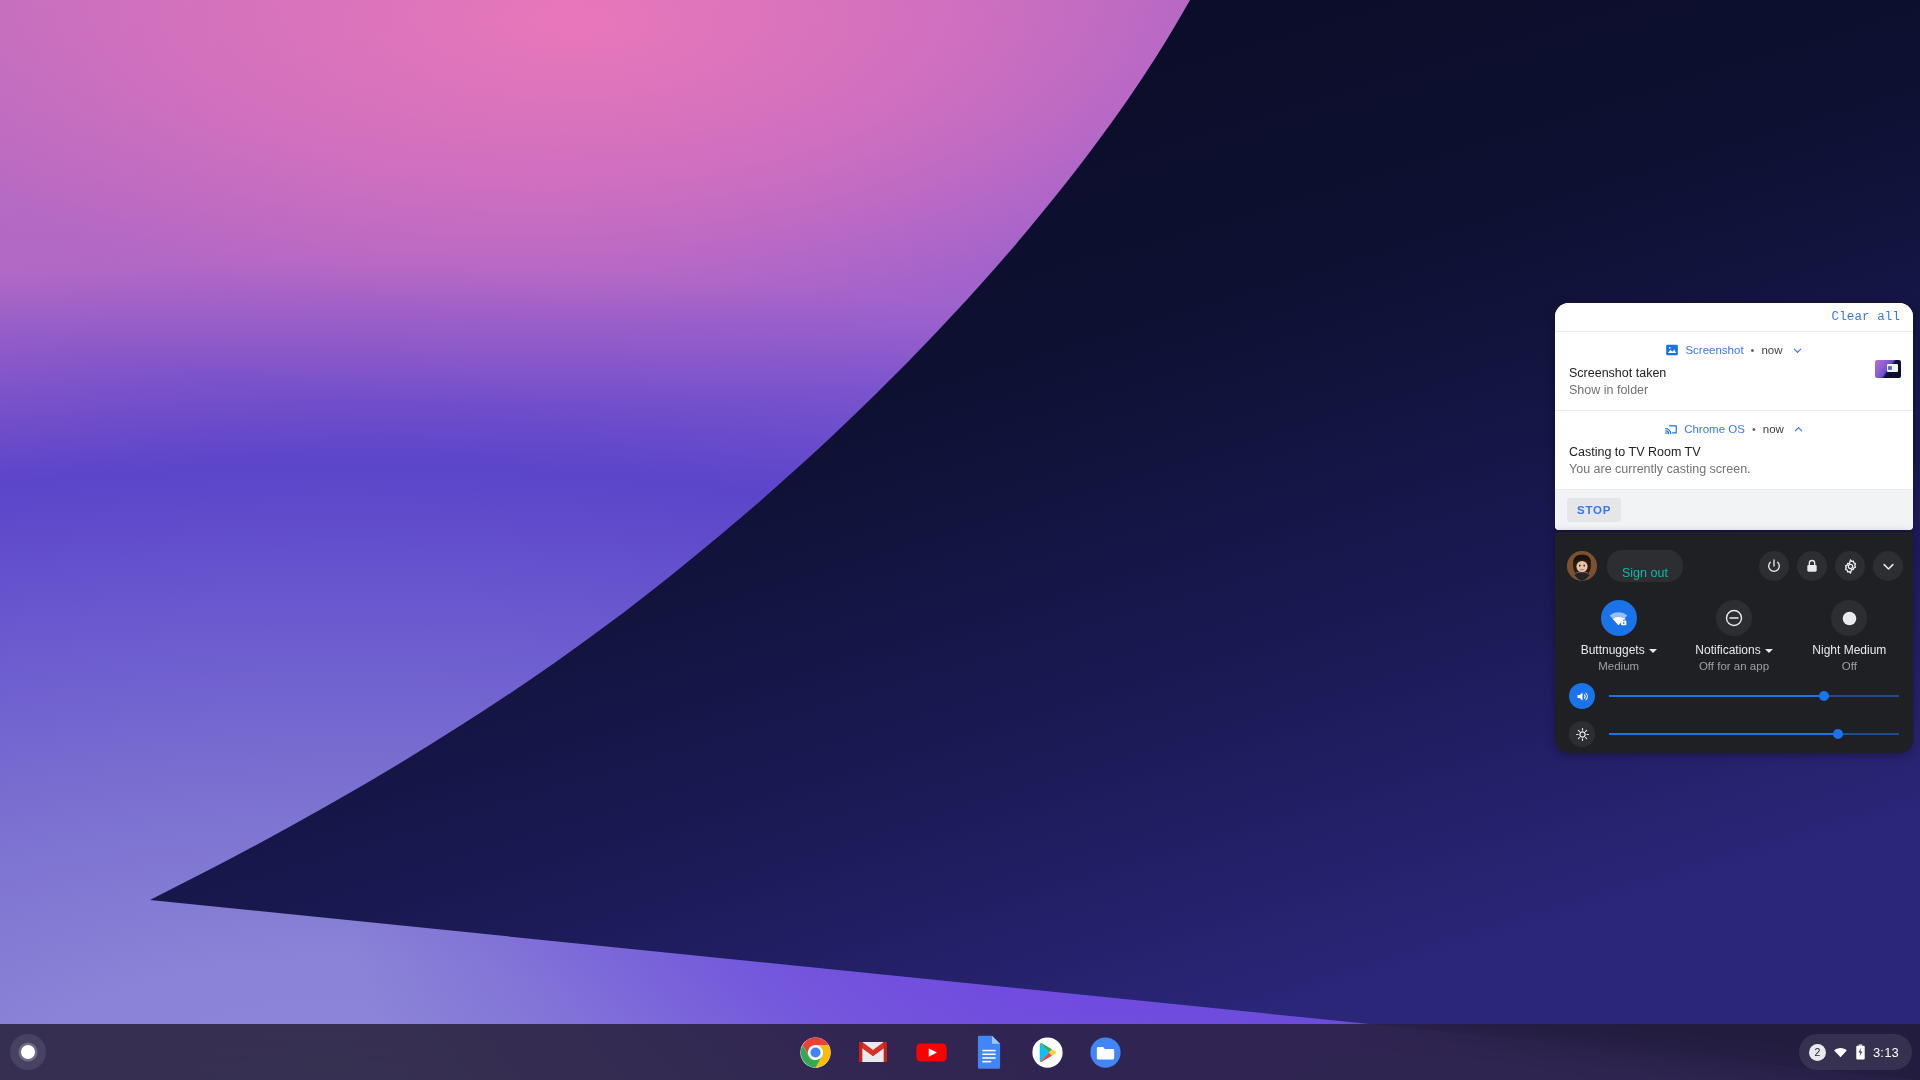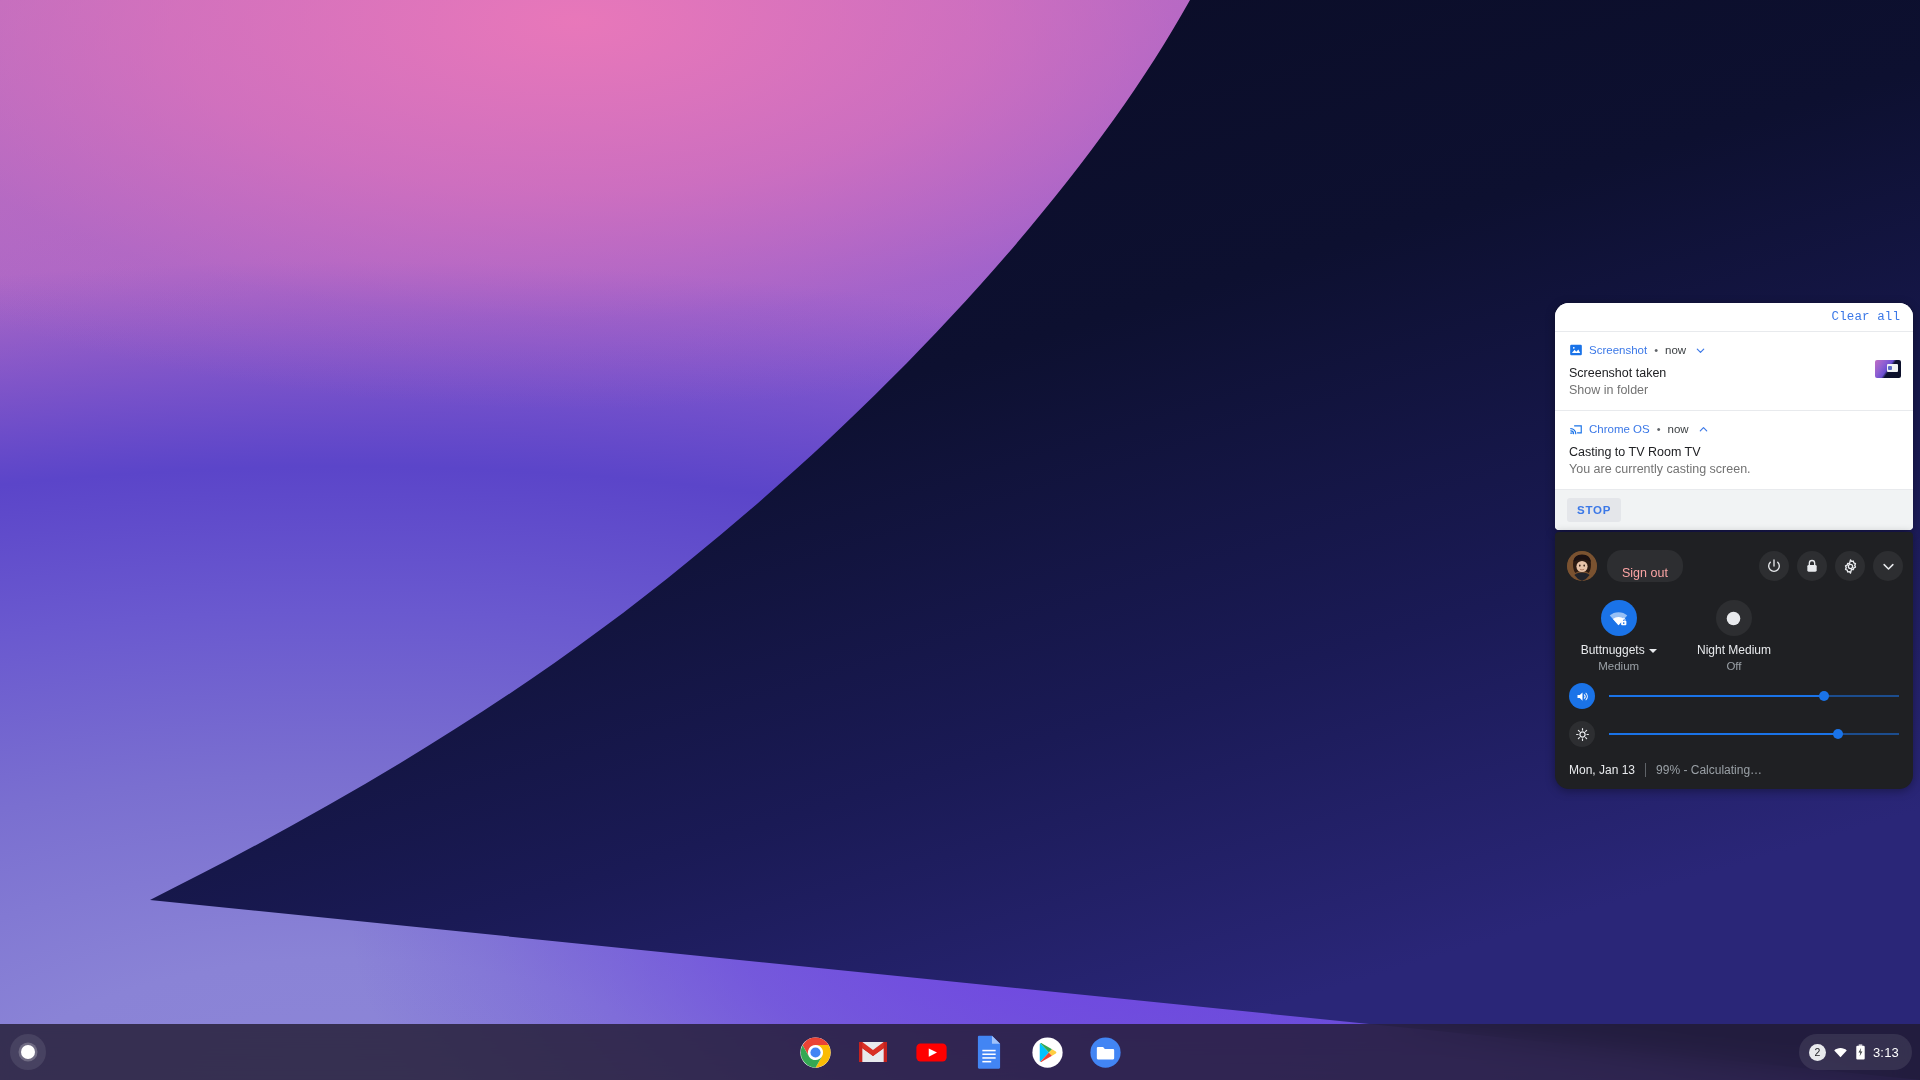--- a/index.html
+++ b/index.html
@@ -72,20 +72,21 @@
     background: #fff;
     position: relative;
   }
   .notification:last-of-type { border-bottom: none; }
   .notif-head {
     display: flex;
     align-items: center;
     gap: 6px;
     height: 16px;
     margin-bottom: 8px;
+    justify-content: center;
   }
   .app-icon { width: 14px; height: 14px; flex: none; display:block; }
   .notif-app {
     color: #3b78e7;
     font-size: 11.5px;
     white-space: nowrap;
   }
   .notif-sep { color: #5f6368; font-size: 11px; margin: 0 1px; }
   .notif-time { color: #3c4043; font-size: 11.5px; }
   .notif-chev { width: 11px; height: 11px; margin-left: 3px; flex:none; }
@@ -166,21 +167,21 @@
     width: 30px; height: 30px;
     border-radius: 50%;
     overflow: hidden;
     flex: none;
     background: #6d4a2f;
     position: relative;
   }
   .avatar svg { display:block; }
   .signout-btn {
     background: #2d2e31;
-    color: #fca5a5;
+    color: #14b8a6;
     border: none;
     border-radius: 15px;
     height: 30px;
     padding: 16px 15px;
     font-size: 12.5px;
     cursor: pointer;
     font-family: "Liberation Sans", sans-serif;
     margin-left: 2px;
   }
   .icon-btn {
@@ -487,20 +488,33 @@
           </svg>
         </div>
         <div class="tile-label">
           <span>Buttnuggets</span>
           <span class="caret-down"></span>
         </div>
         <div class="tile-sub">Medium</div>
       </div>
 
 
+      <div class="qs-tile">
+        <div class="tile-circle">
+          <svg width="20" height="20" viewBox="0 0 24 24" fill="none" stroke="#e8eaed" stroke-width="1.7">
+            <circle cx="12" cy="12" r="9"></circle>
+            <line x1="7.2" y1="12" x2="16.8" y2="12" stroke-linecap="round"></line>
+          </svg>
+        </div>
+        <div class="tile-label">
+          <span>Notifications</span>
+          <span class="caret-down"></span>
+        </div>
+        <div class="tile-sub">Off for an app</div>
+      </div>
 
       <div class="qs-tile">
         <div class="tile-circle">
           <svg width="19" height="19" viewBox="0 0 24 24">
             <circle cx="12" cy="12" r="8.6" fill="#e8eaed"></circle>
             <path d="M12 3.4a8.6 8.6 0 0 0 0 17.2A8.6 8.6 0 0 1 12 3.4z" fill="#2d2e31"></path>
           </svg>
         </div>
         <div class="tile-label">
           <span>Night Medium</span>
@@ -534,25 +548,20 @@
           </g>
         </svg>
       </div>
       <div class="slider-track">
         <div class="rail"></div>
         <div class="fill" style="width:79%"></div>
         <div class="knob" style="left:79%"></div>
       </div>
     </div>
 
-    <div class="qs-footer">
-      <span>Mon, Jan 13</span>
-      <span class="divider"></span>
-      <span class="battery">99% - Calculating…</span>
-    </div>
 
   </div>
 </div>
 
 <div id="shelf">
 
   <div class="launcher">
     <div class="launcher-dot"></div>
   </div>
 

